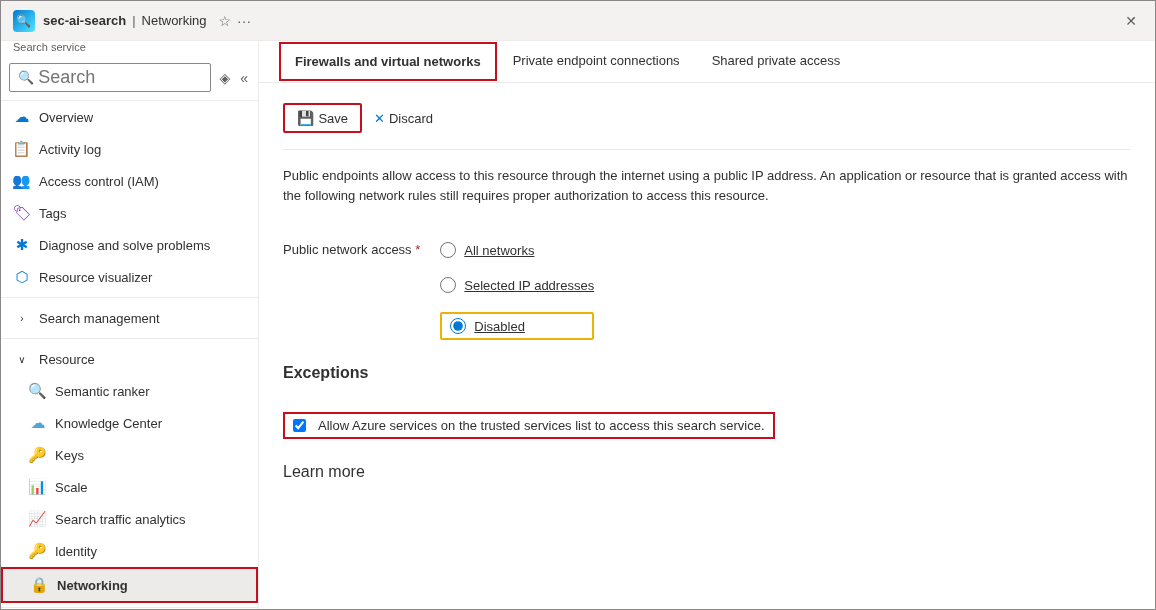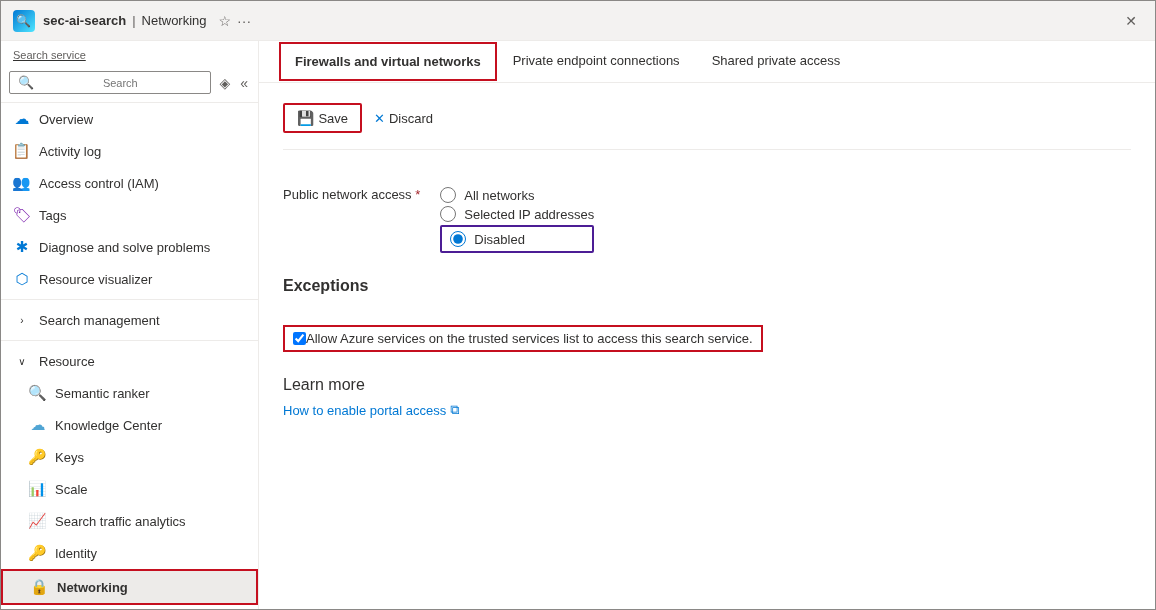--- a/index.html
+++ b/index.html
@@ -16,21 +16,21 @@
     .ellipsis-icon { font-size: 14px; color: #605e5c; cursor: pointer; }
 
     
     .main-layout { display: flex; flex: 1; overflow: hidden; }
 
     
     .sidebar { width: 258px; background: #fff; border-right: 1px solid #edebe9; display: flex; flex-direction: column; overflow-y: auto; flex-shrink: 0; }
 
     .search-box { padding: 8px; border-bottom: 1px solid #edebe9; display: flex; align-items: center; gap: 6px; }
     .search-input-wrapper { flex: 1; display: flex; align-items: center; border: 1px solid #8a8886; border-radius: 2px; padding: 3px 8px; background: #fff; }
-    .search-input-wrapper input { border: none; outline: none; font-size: 11px; width: 100%; color: #000000; text-align: center; }
+    .search-input-wrapper input { border: none; outline: none; font-size: 18px; width: 100%; color: #000000; }
     .sidebar-icon-btn { background: none; border: none; cursor: pointer; color: #605e5c; font-size: 14px; padding: 2px; }
 
     .nav-item { display: flex; align-items: center; padding: 7px 12px; cursor: pointer; color: #323130; font-size: 13px; gap: 8px; }
     .nav-item.active-highlighted { background: #edebe9; font-weight: 600; border: 2px solid #c50f1f; }
     .nav-item .nav-icon { width: 18px; height: 18px; display: flex; align-items: center; justify-content: center; flex-shrink: 0; font-size: 15px; }
 
     
     .content-area { flex: 1; display: flex; flex-direction: column; overflow: hidden; }
 
     
@@ -50,28 +50,28 @@
 
     
     .description-text { font-size: 13px; color: #323130; margin-bottom: 20px; line-height: 1.5; }
 
     
     .form-section { margin-bottom: 24px; }
     .form-label { font-size: 13px; color: #323130; margin-bottom: 10px; }
     .form-label-required::after { content: ' *'; color: #a4262c; }
 
     .network-access-row { display: flex; align-items: flex-start; gap: 20px; margin-top: 37px; }
-    .radio-group { display: flex; flex-direction: column; gap: 3px; }
+    .radio-group { display: flex; flex-direction: column; gap: 19px; text-decoration: underline; }
     .radio-item { display: flex; align-items: center; gap: 8px; cursor: pointer; }
     .radio-item input[type="radio"] { width: 16px; height: 16px; cursor: pointer; accent-color: #0078d4; }
-    .radio-item.selected-radio { border: 2px solid #4c1d95; padding: 4px 8px; border-radius: 2px; }
+    .radio-item.selected-radio { border: 2px solid #eab308; padding: 4px 8px; border-radius: 2px; }
 
     
     .exceptions-title { font-size: 16px; font-weight: 600; margin-bottom: 30px; }
-    .checkbox-wrapper { border: 2px solid #c50f1f; padding: 4px 8px; display: inline-flex; align-items: center; gap: 0; }
+    .checkbox-wrapper { border: 2px solid #c50f1f; padding: 4px 8px; display: inline-flex; align-items: center; gap: 12px; }
 
     
     .learn-more-title { font-size: 16px; font-weight: 400; margin-bottom: 8px; margin-top: 20px; }
     .learn-more-link { color: #0078d4; text-decoration: none; display: flex; align-items: center; gap: 4px; }
 
     
     .icon-overview { color: #0078d4; }
     .icon-activity { color: #0078d4; }
     .icon-access { color: #0078d4; }
     .icon-tags { color: #7719aa; }
@@ -97,21 +97,21 @@
     </div>
     <div class="title-bar-actions">
       <button>✕</button>
     </div>
   </div>
 
   <div class="main-layout">
 
     <div class="sidebar">
 
-      <div style="padding: 8px 12px 2px; display:flex; align-items:flex-end; gap:4px;text-decoration:underline;">
+      <div style="padding: 0 12px 2px; display:flex; align-items:flex-end; gap:4px;">
         <span class="service-subtitle">Search service</span>
       </div>
 
       <div class="search-box">
         <div class="search-input-wrapper">
           <span style="color:#605e5c;margin-right:4px;">🔍</span>
           <input type="text" placeholder="Search" style="">
         </div>
         <button class="sidebar-icon-btn">◈</button>
         <button class="sidebar-icon-btn">«</button>
@@ -199,20 +199,21 @@
           <button class="toolbar-btn save-btn">
             <span class="toolbar-btn-icon">💾</span>
             <span>Save</span>
           </button>
           <button class="discard-btn">
             <span style="color:#0078d4;">✕</span>
             <span>Discard</span>
           </button>
         </div>
 
+        <p class="description-text">Public endpoints allow access to this resource through the internet using a public IP address. An application or resource that is granted access with the following network rules still requires proper authorization to access this resource.</p>
 
         <div class="form-section">
           <div class="network-access-row">
             <span class="form-label form-label-required">Public network access</span>
             <div class="radio-group">
               <label class="radio-item">
                 <input type="radio" name="network-access" style="">
                 <span>All networks</span>
               </label>
               <label class="radio-item">
@@ -230,22 +231,18 @@
         <div class="form-section">
           <h3 class="exceptions-title">Exceptions</h3>
           <div class="checkbox-wrapper">
             <input type="checkbox" checked="" style="">
             <span>Allow Azure services on the trusted services list to access this search service.</span>
           </div>
         </div>
 
         <div class="form-section">
           <h3 class="learn-more-title">Learn more</h3>
-          <a href="#" class="learn-more-link">
-            <span>How to enable portal access</span>
-            <span>⧉</span>
-          </a>
         </div>
 
       </div>
     </div>
   </div>
 </div>
 
 </body></html>

